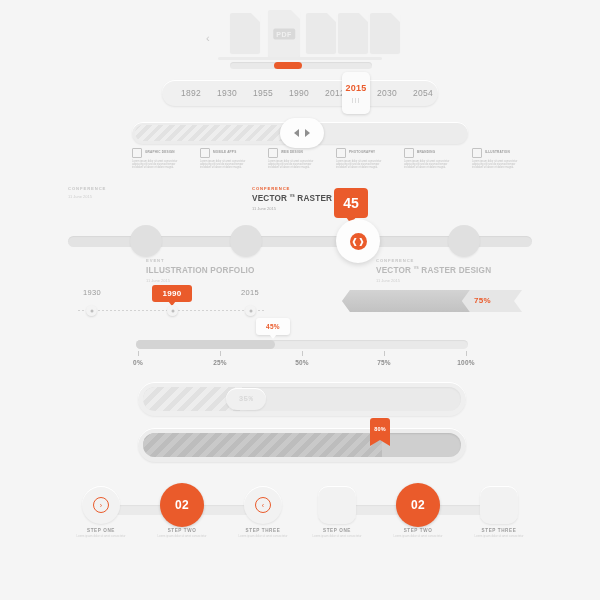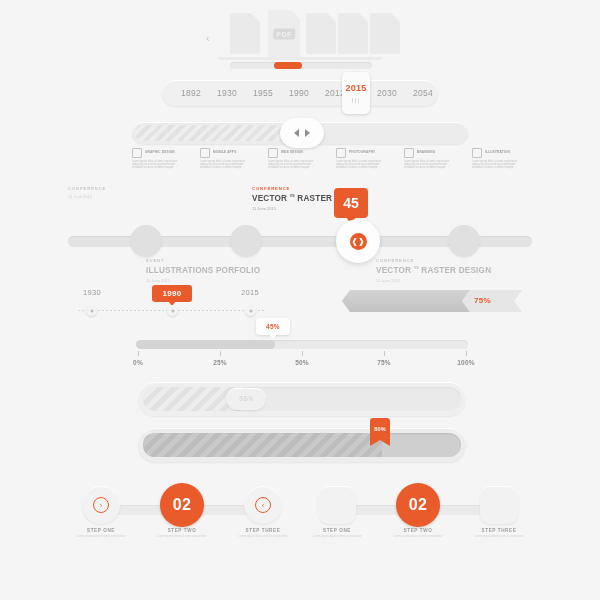--- a/index.html
+++ b/index.html
@@ -284,21 +284,21 @@
   }
   .snode{
     position:absolute;top:0;width:38px;height:38px;
     background:#f2f2f2;
     box-shadow:0 1px 2px rgba(0,0,0,.08), inset 0 1px 0 #fff;
     display:flex;align-items:center;justify-content:center;
   }
   .snode.circ{border-radius:50%;}
   .snode.sq{border-radius:10px;}
   .snode.active{
-    color:#fff;font-size:16px;font-weight:bold;letter-spacing:.3px;
+    color:#fff;font-size:12px;font-weight:bold;letter-spacing:.3px;
     box-shadow:0 1px 3px rgba(0,0,0,.16);
   }
   .snode .ring{
     width:14px;height:14px;border-radius:50%;
     border:1px solid #ea5b2b;
     display:flex;align-items:center;justify-content:center;
     color:#ea5b2b;font-size:7px;line-height:1;
   }
   .slabel{
     position:absolute;top:42px;width:90px;text-align:center;
@@ -419,21 +419,21 @@
 
     <div class="node" style="left:70px"></div>
     <div class="node" style="left:170px"></div>
     <div class="node big" style="left:276px">
       <div class="inner" id="tlInner" style="background: rgb(234, 91, 43);">❰❱</div>
     </div>
     <div class="node" style="left:388px"></div>
 
     <div class="ev" style="left:86px;top:72px">
       <div class="kicker">EVENT</div>
-      <div class="title">ILLUSTRATIONS PORFOLIO</div>
+      <div class="title">ILLUSTRATION PORFOLIO</div>
       <div class="date">11 June 2015</div>
     </div>
 
     <div class="ev" style="left:316px;top:72px">
       <div class="kicker">CONFERENCE</div>
       <div class="title"><span>VECTOR </span><span class="sup">VS</span><span> RASTER DESIGN</span></div>
       <div class="date">11 June 2015</div>
     </div>
   </div>
 

